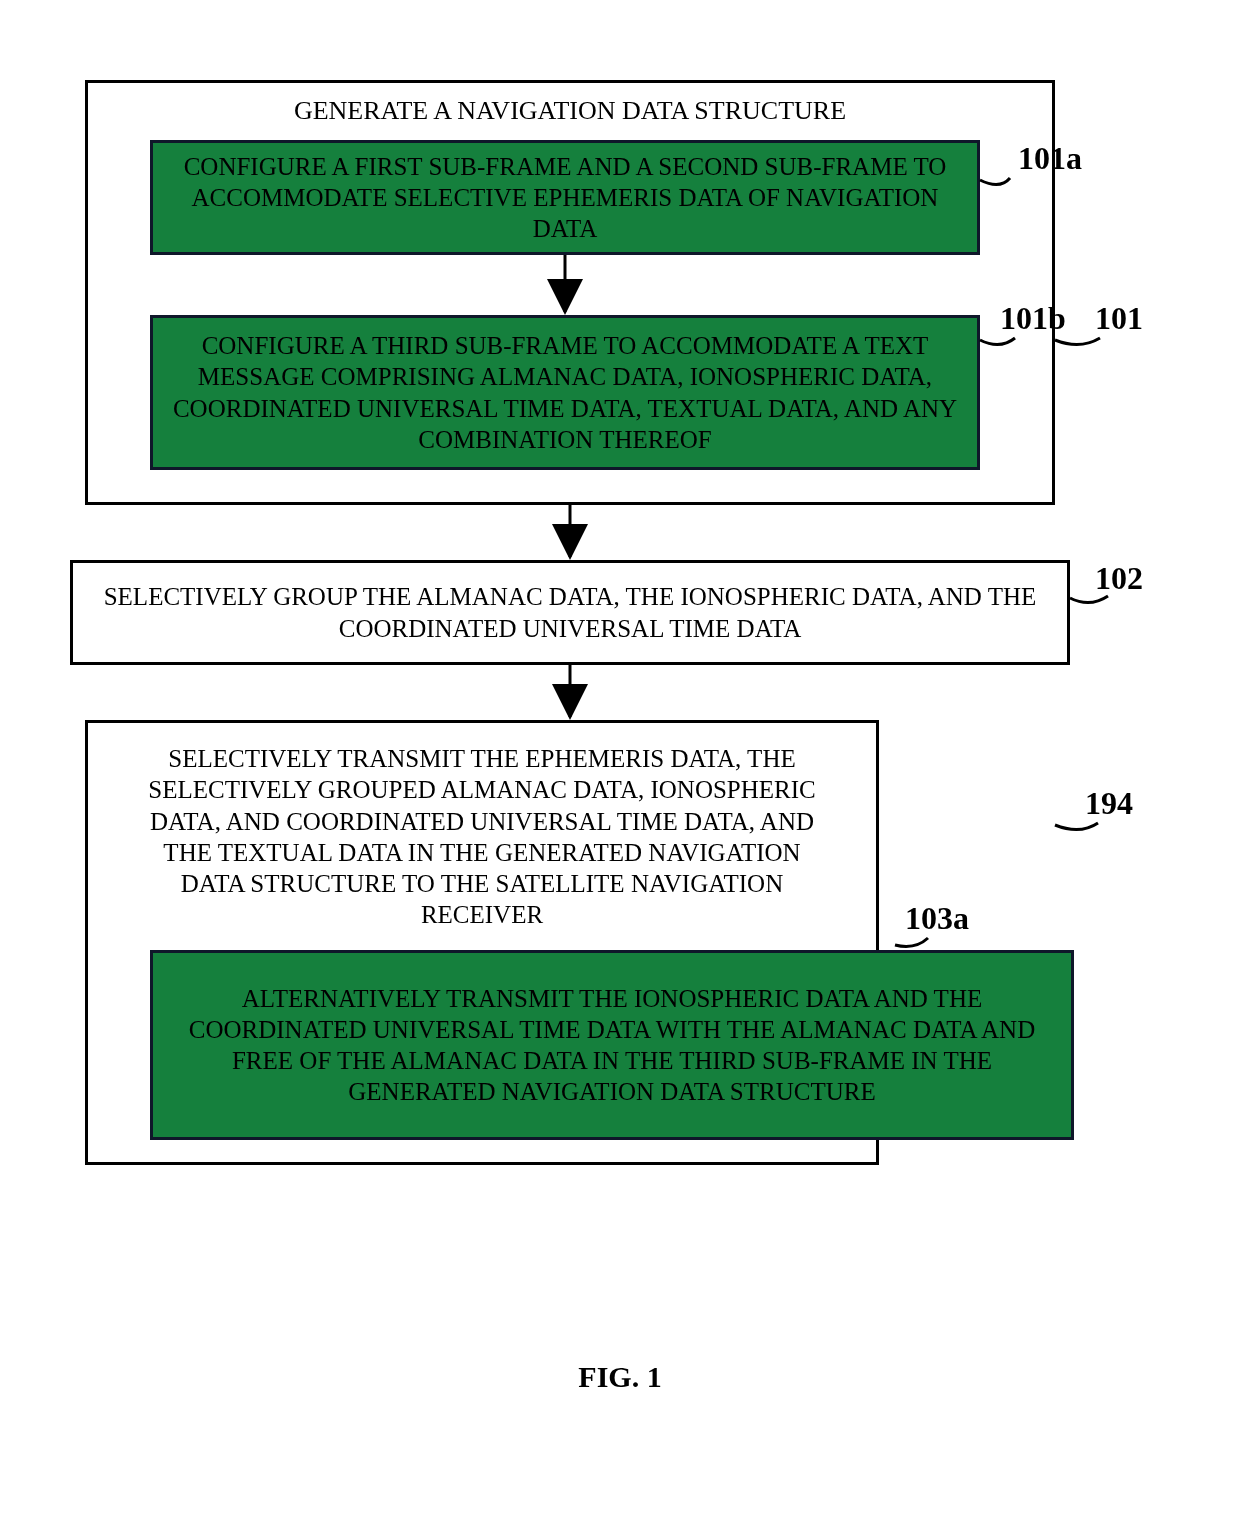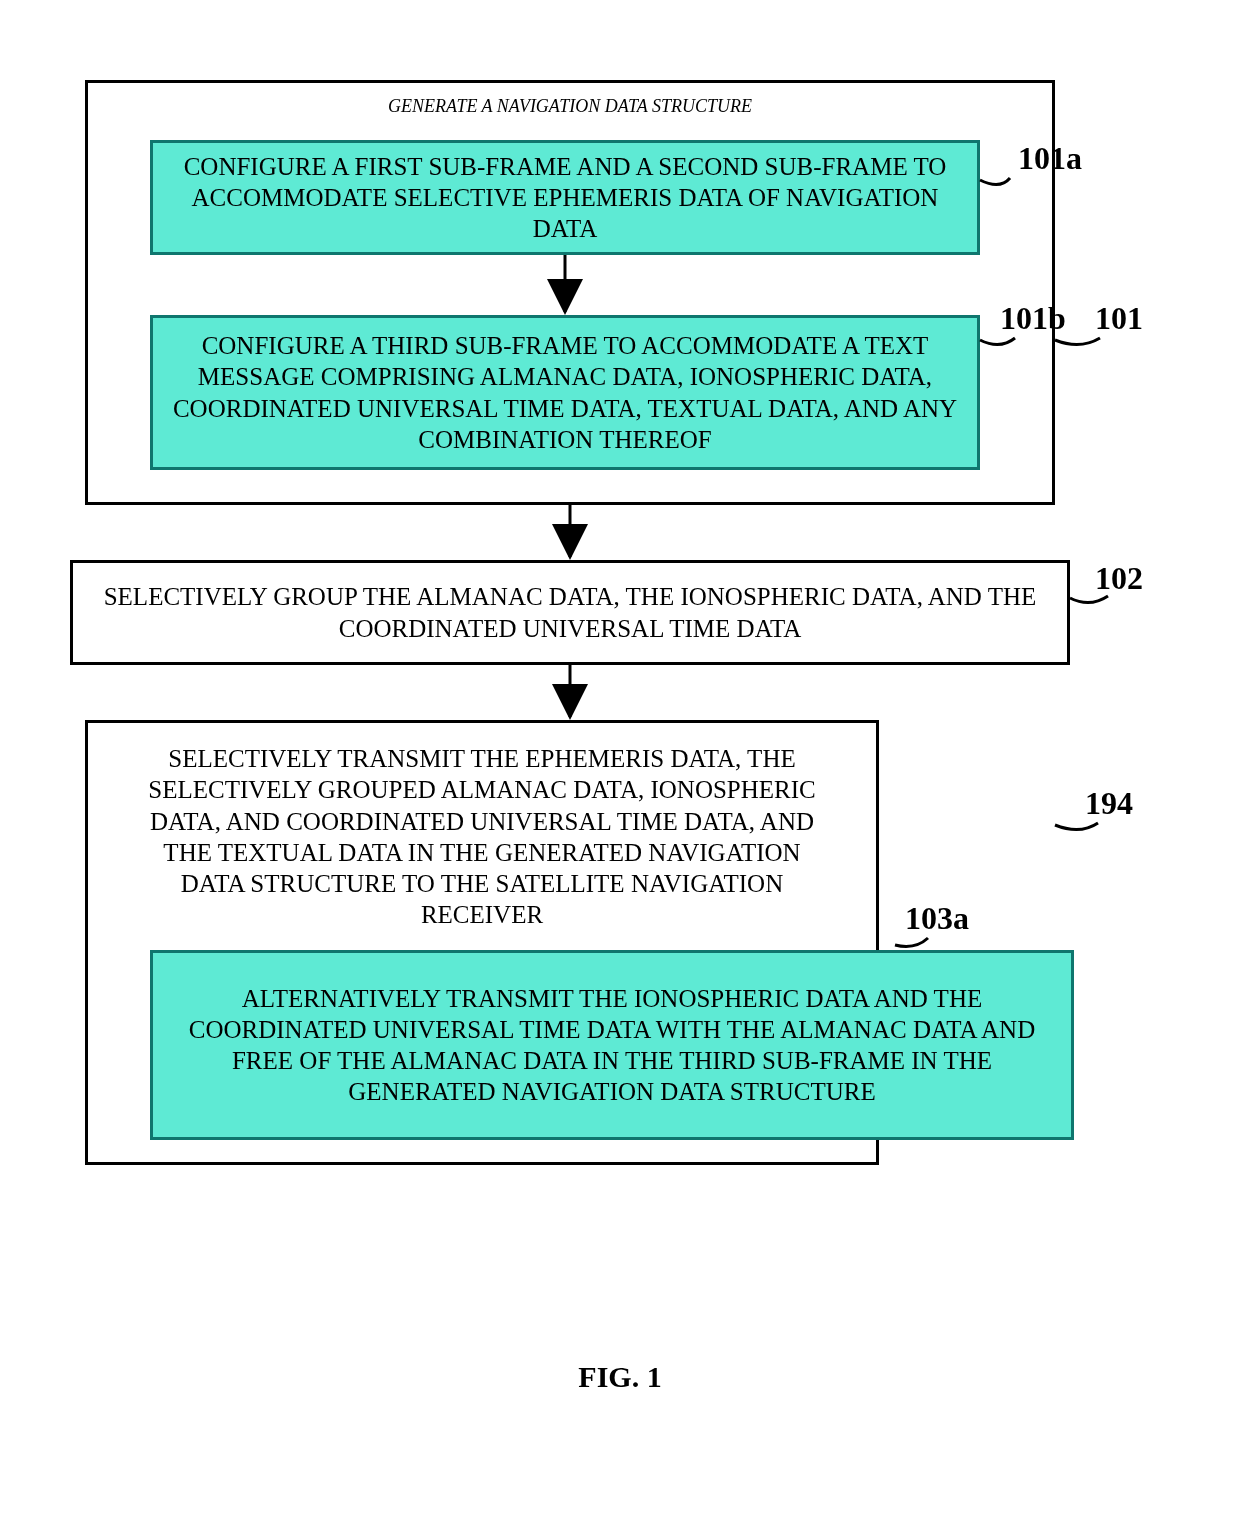--- a/index.html
+++ b/index.html
@@ -24,23 +24,23 @@
     flex-direction: column;
     align-items: center;
     justify-content: flex-start;
     text-align: center;
     font-size: 25px;
     line-height: 1.25;
     padding: 14px 22px;
   }
   .box-inner {
     position: absolute;
-    border: 3px solid #0f766e;
+    border: 3px solid #0f172a;
     box-sizing: border-box;
-    background: #5eead4;
+    background: #15803d;
     text-align: center;
     font-size: 25px;
     line-height: 1.25;
     padding: 10px 12px;
     display: flex;
     align-items: center;
     justify-content: center;
   }
   .caption {
     position: absolute;
@@ -62,21 +62,21 @@
     position: absolute;
     overflow: visible;
   }
 </style>
 </head>
 <body>
 
 <div class="page">
 
   <div class="box" style="left:85px; top:80px; width:970px; height:425px; padding-top:12px;">
-    <div style="font-size:18px;font-style:italic;">GENERATE A NAVIGATION DATA STRUCTURE</div>
+    <div style="font-size:26px;">GENERATE A NAVIGATION DATA STRUCTURE</div>
   </div>
 
   <div class="box-inner" style="left:150px; top:140px; width:830px; height:115px;">
     <div>CONFIGURE A FIRST SUB-FRAME AND A SECOND SUB-FRAME TO ACCOMMODATE SELECTIVE EPHEMERIS DATA OF NAVIGATION DATA</div>
   </div>
 
   <div class="box-inner" style="left:150px; top:315px; width:830px; height:155px;">
     <div>CONFIGURE A THIRD SUB-FRAME TO ACCOMMODATE A TEXT MESSAGE COMPRISING ALMANAC DATA, IONOSPHERIC DATA, COORDINATED UNIVERSAL TIME DATA, TEXTUAL DATA, AND ANY COMBINATION THEREOF</div>
   </div>
 

